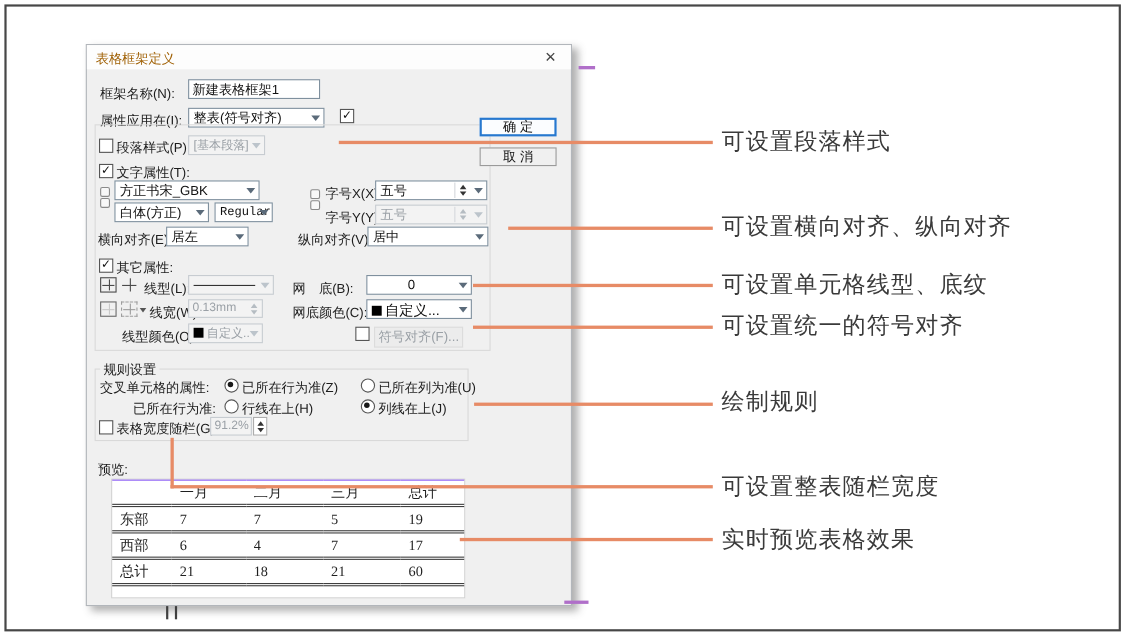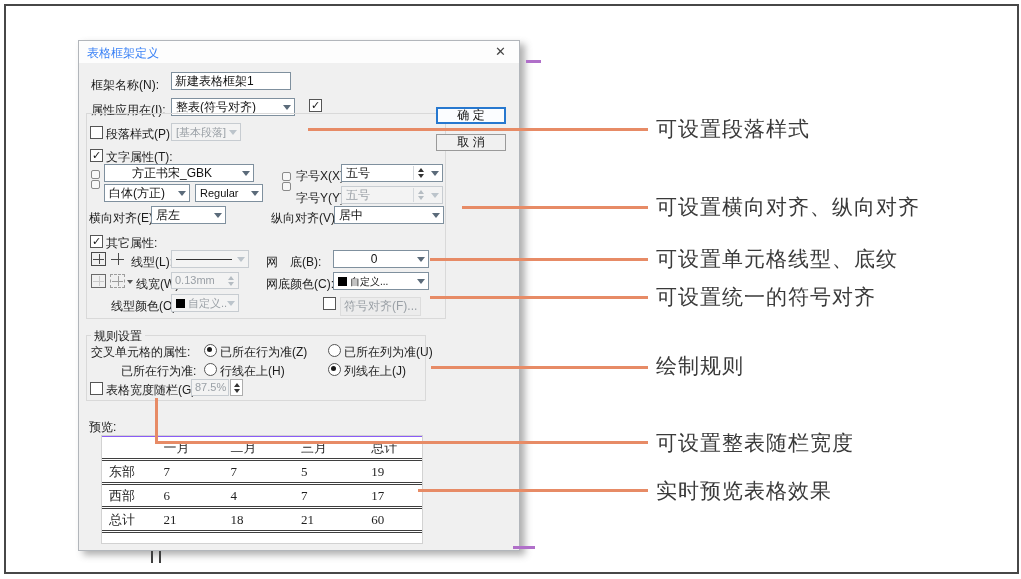--- a/index.html
+++ b/index.html
@@ -5,21 +5,21 @@
   html,body{margin:0;padding:0;}
   body{width:1021px;height:579px;position:relative;background:#fff;
        font-family:"Liberation Sans", sans-serif;overflow:hidden;}
   .page-frame{position:absolute;left:4px;top:4px;width:1011px;height:566px;
        border:2px solid #474747;pointer-events:none;}
   
   .dialog{position:absolute;left:78px;top:40px;width:442px;height:511px;
        background:#f0f0f0;border:1px solid #b2b6bb;
        box-shadow:5px 4px 7px rgba(80,80,80,.45);box-sizing:border-box;}
   .titlebar{position:absolute;left:0;top:0;right:0;height:22px;background:#fdfdfd;}
-  .title{position:absolute;left:8px;top:4px;font-size:12px;color:#3b82f6;}
+  .title{position:absolute;left:8px;top:4px;font-size:12px;color:#a16207;}
   .close{position:absolute;right:13px;top:3px;font-size:13px;color:#444;cursor:pointer;}
   .lbl{position:absolute;font-size:12px;color:#1c1c1c;white-space:nowrap;}
   .lbl.dis{color:#9aa0a6;}
   .input{position:absolute;background:#fff;border:1px solid #7f909e;box-sizing:border-box;
        font-size:12px;color:#111;padding:1px 3px;height:18px;line-height:15px;white-space:nowrap;}
   .dd{position:absolute;background:#fff;border:1px solid #7f909e;box-sizing:border-box;
        height:18px;font-size:12px;color:#111;padding:1px 18px 1px 4px;line-height:15px;white-space:nowrap;overflow:hidden;}
   .dd .arr{position:absolute;right:0;top:0;bottom:0;width:15px;display:flex;align-items:center;justify-content:center;}
   .dd .arr::before{content:'';width:0;height:0;border-left:4px solid transparent;
        border-right:4px solid transparent;border-top:5px solid #5b6b7a;}
@@ -98,23 +98,23 @@
     <span class="lbl" style="left:27px;top:85px;">段落样式(P):</span>
     <span class="dd dis" style="left:92px;top:82px;width:70px;font-size:11px;"><span>[基本段落]</span><span class="arr"></span></span>
 
     <span class="cb checked" style="left:11px;top:108px;"></span>
     <span class="lbl" style="left:27px;top:108px;">文字属性(T):</span>
 
     <span class="chain" style="left:12px;top:129px;">
         <i></i>
         <i></i>
       </span>
-    <span class="dd" style="left:25px;top:123px;width:150px;text-align:center;"><span>方正书宋_GBK</span><span class="arr"></span></span>
+    <span class="dd" style="left:25px;top:123px;width:132px;"><span>方正书宋_GBK</span><span class="arr"></span></span>
     <span class="dd" style="left:25px;top:143px;width:86px;"><span>白体(方正)</span><span class="arr"></span></span>
-    <span class="dd" style="left:116px;top:143px;width:68px;font-size:11px;"><span>Regular</span><span class="arr"></span></span>
+    <span class="dd" style="left:116px;top:143px;width:53px;font-size:11px;font-family:Liberation Mono, monospace;"><span>Regular</span><span class="arr"></span></span>
 
     <span class="chain" style="left:203px;top:131px;">
         <i></i>
         <i></i>
       </span>
     <span class="lbl" style="left:217px;top:127px;">字号X(X):</span>
     <span class="dd" style="left:262px;top:123px;width:102px;padding-right:30px;"><span>五号</span><span class="spin">
           <span class="tri-u"></span>
           <span class="tri-d"></span>
         </span><span class="arr"></span></span>
@@ -153,42 +153,42 @@
         <span class="h"></span>
         <span class="v"></span>
       </span>
     <span class="ic-arrow" style="left:48px;top:239px;"></span>
     <span class="lbl" style="left:57px;top:235px;">线宽(W):</span>
     <span class="spinbox" style="left:92px;top:231px;width:68px;padding-right:16px;"><span>0.13mm</span><span class="spin dis" style="right:1px;top:0;bottom:0;position:absolute;width:13px;display:flex;flex-direction:column;align-items:center;justify-content:center;gap:2px;">
           <span class="tri-u"></span>
           <span class="tri-d"></span>
         </span></span>
     <span class="lbl" style="left:187px;top:235px;">网底颜色(C):</span>
-    <span class="dd" style="left:254px;top:231px;width:96px;font-size:10px;"><span class="swatch"></span><span>自定义...</span><span class="arr"></span></span>
+    <span class="dd" style="left:254px;top:231px;width:96px;font-size:13px;"><span class="swatch"></span><span>自定义...</span><span class="arr"></span></span>
 
     <span class="lbl" style="left:32px;top:257px;">线型颜色(O):</span>
     <span class="dd dis" style="left:92px;top:253px;width:68px;font-size:11px;"><span class="swatch"></span><span>自定义..</span><span class="arr"></span></span>
     <span class="cb" style="left:244px;top:256px;"></span>
     <span class="lbl dis" style="left:261px;top:256px;background:#ececec;border:1px solid #dcdcdc;padding:0 3px;">符号对齐(F)...</span>
 
     <div class="group" style="left:7px;top:294px;width:340px;height:66px;"></div>
     <span class="group-label" style="left:12px;top:287px;">规则设置</span>
     <span class="lbl" style="left:12px;top:303px;">交叉单元格的属性:</span>
     <span class="radio sel" style="left:125px;top:303px;"></span>
     <span class="lbl" style="left:141px;top:303px;">已所在行为准(Z)</span>
     <span class="radio" style="left:249px;top:303px;"></span>
     <span class="lbl" style="left:265px;top:303px;">已所在列为准(U)</span>
     <span class="lbl" style="left:42px;top:322px;">已所在行为准:</span>
     <span class="radio" style="left:125px;top:322px;"></span>
     <span class="lbl" style="left:141px;top:322px;">行线在上(H)</span>
     <span class="radio sel" style="left:249px;top:322px;"></span>
     <span class="lbl" style="left:265px;top:322px;">列线在上(J)</span>
     <span class="cb" style="left:11px;top:341px;"></span>
     <span class="lbl" style="left:27px;top:341px;">表格宽度随栏(G):</span>
-    <span class="spinbox" style="left:112px;top:338px;width:38px;">87.5%</span>
+    <span class="spinbox" style="left:112px;top:338px;width:38px;">91.2%</span>
     <span class="spinbtn" style="left:151px;top:338px;">
         <span class="tri-u"></span>
         <span class="tri-d"></span>
       </span>
 
     <span class="lbl" style="left:10px;top:378px;">预览:</span>
     <div class="preview-panel" style="left:22px;top:394px;width:322px;height:109px;">
       <table class="pv">
         <colgroup>
             <col style="width:17%">

